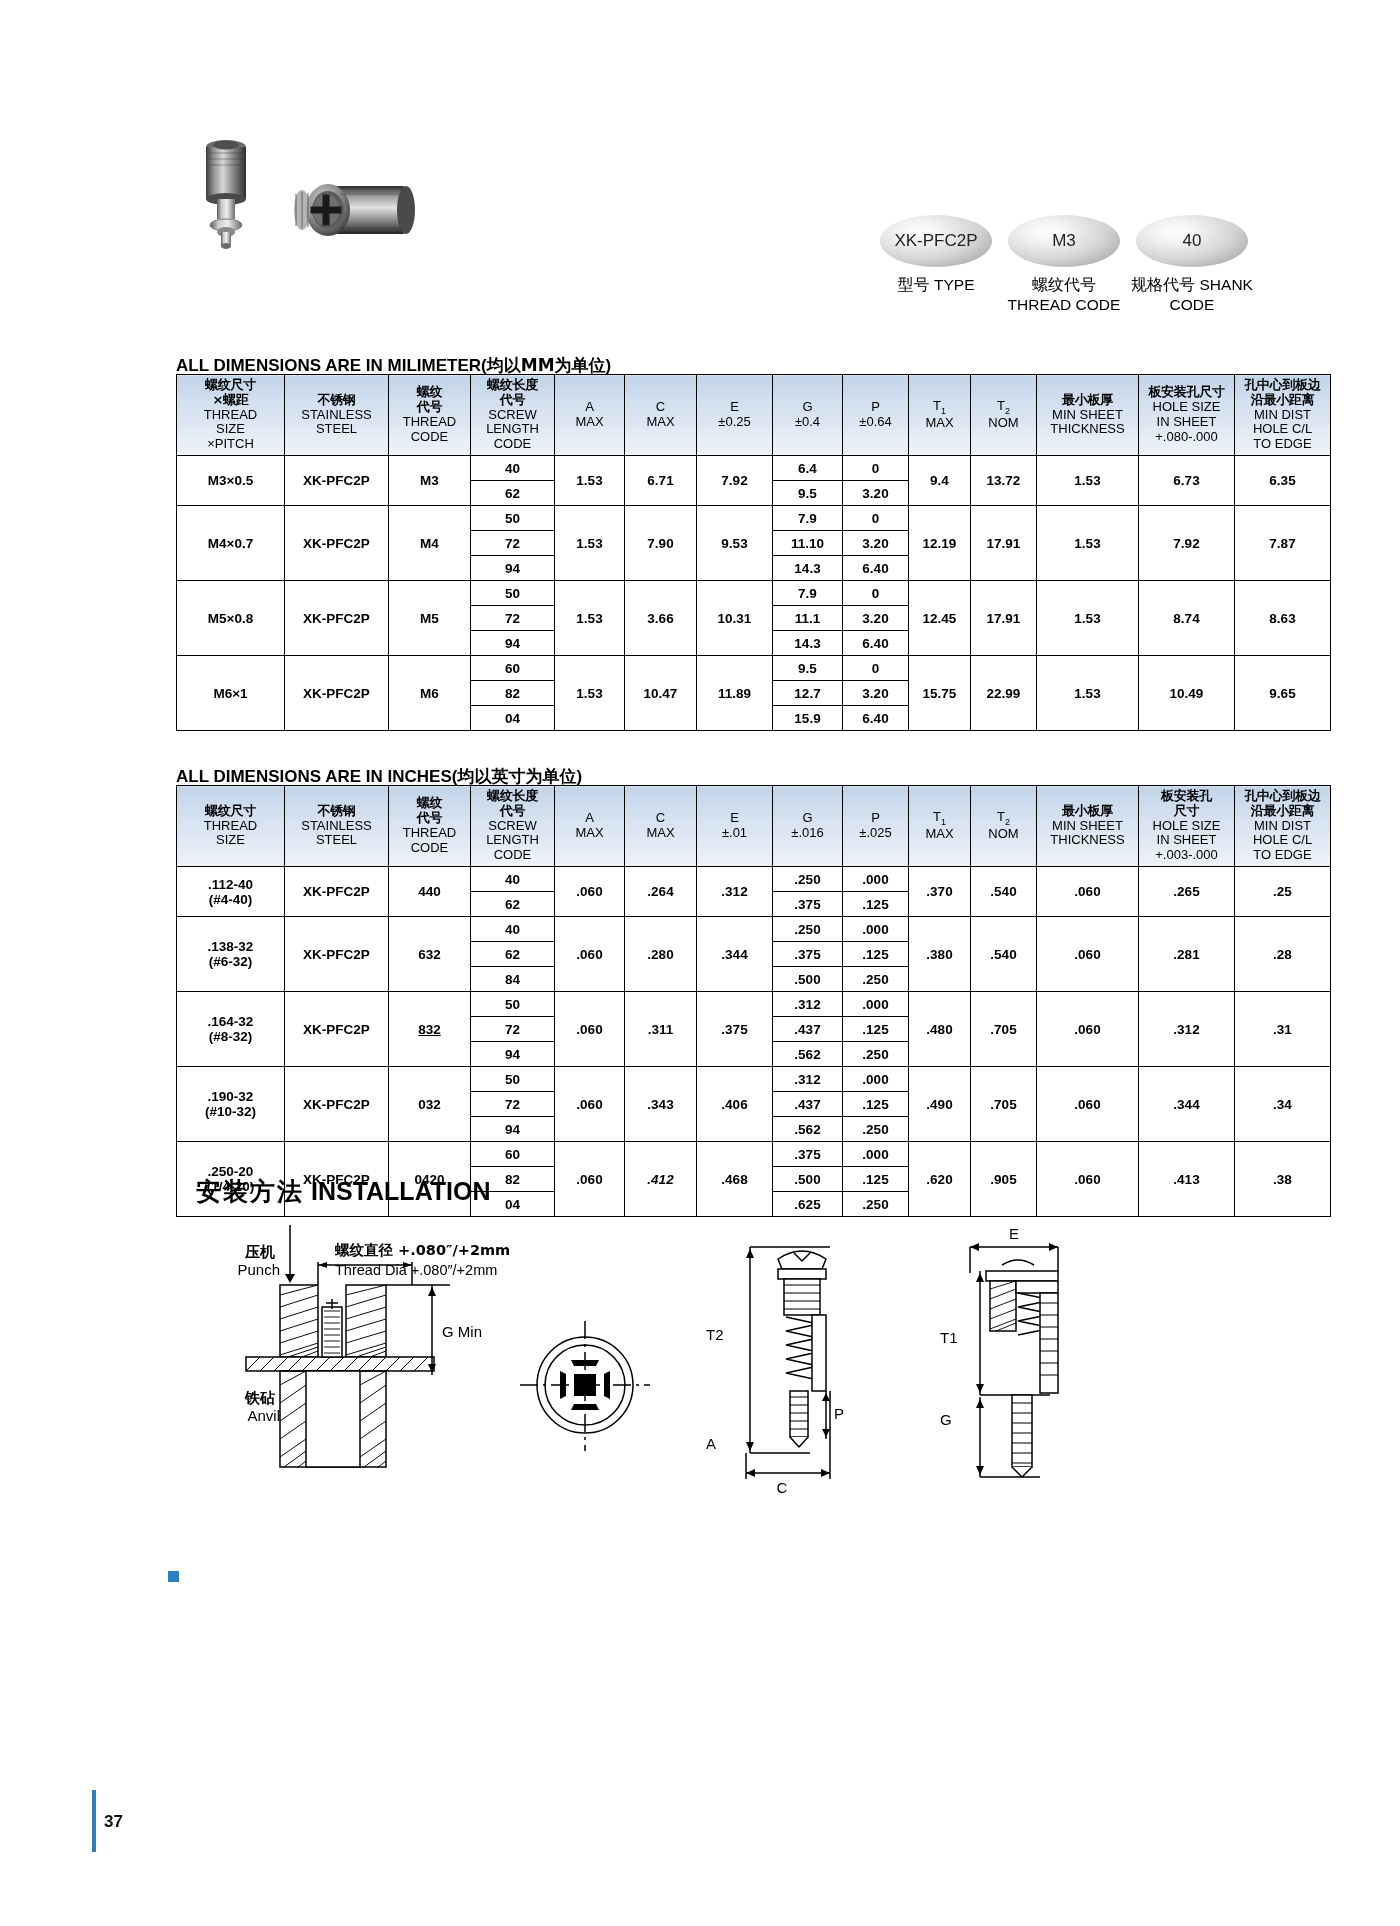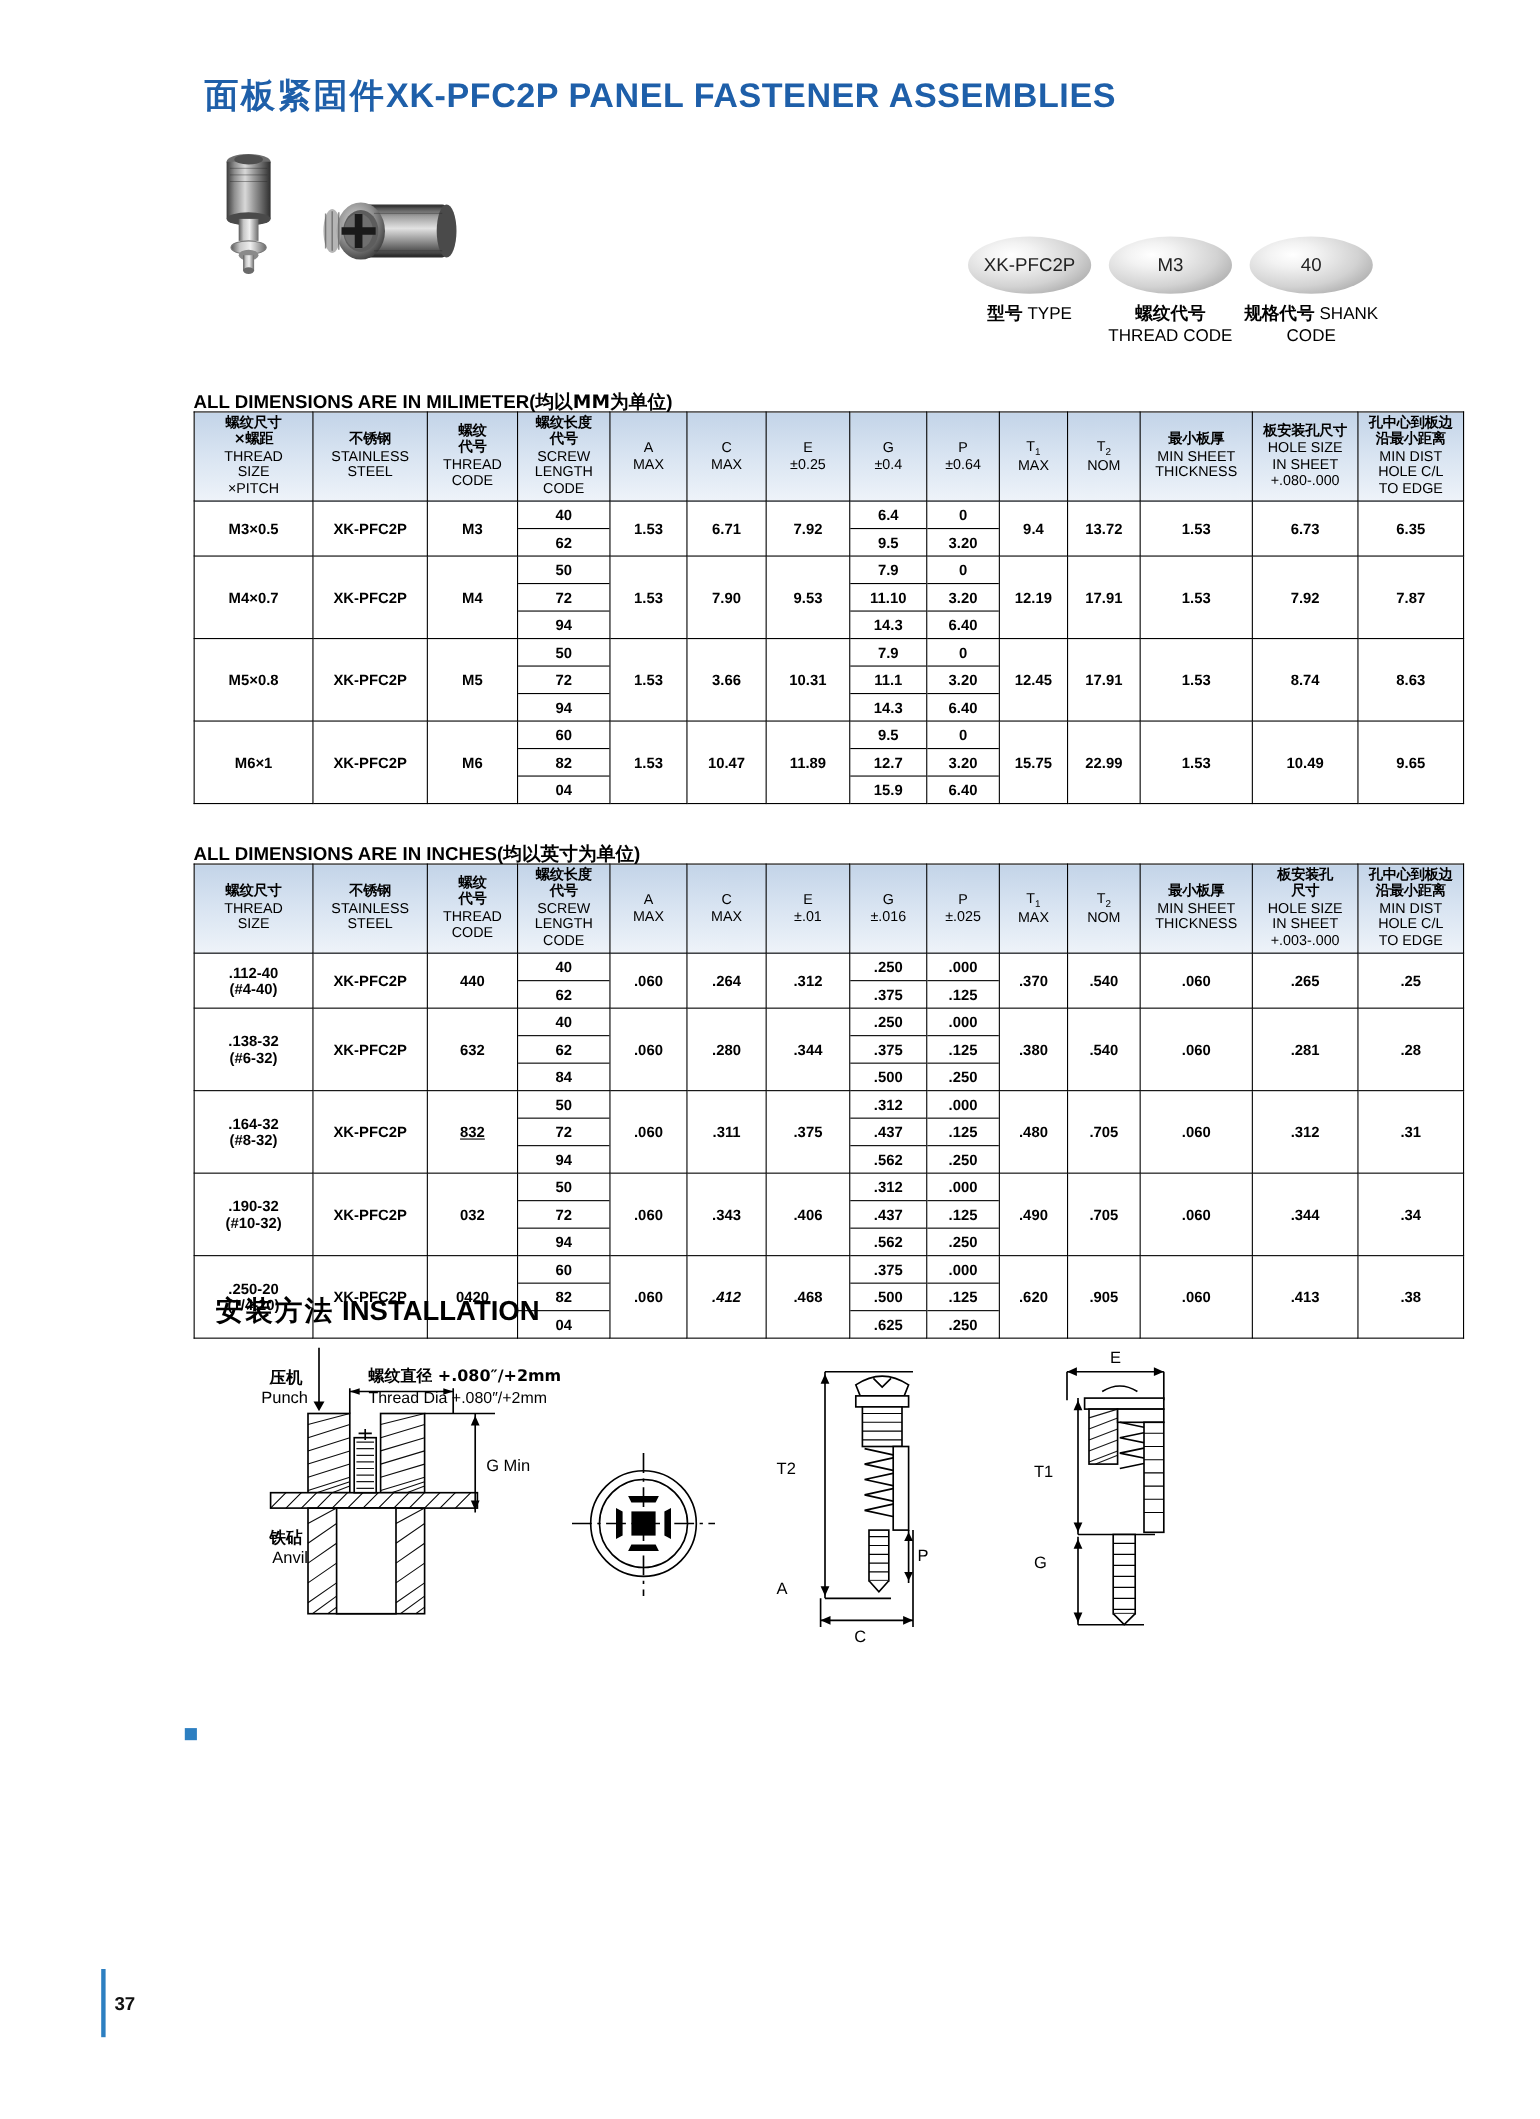--- a/index.html
+++ b/index.html
@@ -31,21 +31,21 @@
   .ell{
     position:absolute;top:0;width:112px;height:52px;border-radius:50%;
     background:radial-gradient(ellipse at 35% 32%, #ffffff 0%, #f2f2f2 22%, #d2d2d2 58%, #a8a8a8 86%, #9a9a9a 100%);
     display:flex;align-items:center;justify-content:center;
     font-size:17px;color:#222;
   }
   .ell.e1{left:0px;}
   .ell.e2{left:128px;}
   .ell.e3{left:256px;}
   .clab{position:absolute;top:60px;width:130px;text-align:center;line-height:1.28;}
-  .clab .cn{font-family:"DejaVu Sans",sans-serif;font-size:16px;font-weight:bold;}
+  .clab .cn{font-family:"DejaVu Sans",sans-serif;font-size:16px;font-weight:normal;}
   .clab .en{font-size:15.5px;}
   .clab.l1{left:-9px;}
   .clab.l2{left:119px;}
   .clab.l3{left:247px;}
 
   
   .tcap{
     position:absolute;font-size:17px;font-weight:bold;white-space:nowrap;
   }
   .tcap .cn{font-family:"DejaVu Sans",sans-serif;}
@@ -91,23 +91,20 @@
 
   
   .frule{position:absolute;left:92px;top:1790px;width:4px;height:62px;background:#2d7fc1;}
   .pnum{position:absolute;left:104px;top:1812px;font-size:17px;font-weight:bold;color:#111;}
 </style>
 </head>
 <body>
 
 <div class="page">
 
-  <div class="title">
-    <span class="cn">面板紧固件</span><span class="en">XK-PFC2P PANEL FASTENER ASSEMBLIES</span>
-  </div>
 
   <div class="photos">
     <svg class="prod1" viewBox="0 0 62 118">
       <defs>
         <linearGradient id="mg1" x1="0" y1="0" x2="1" y2="0">
           <stop offset="0%" stop-color="#3a3a3a"></stop>
             <stop offset="18%" stop-color="#8e8e8e"></stop>
           <stop offset="42%" stop-color="#d8d8d8"></stop>
             <stop offset="62%" stop-color="#9a9a9a"></stop>
           <stop offset="100%" stop-color="#2e2e2e"></stop>

